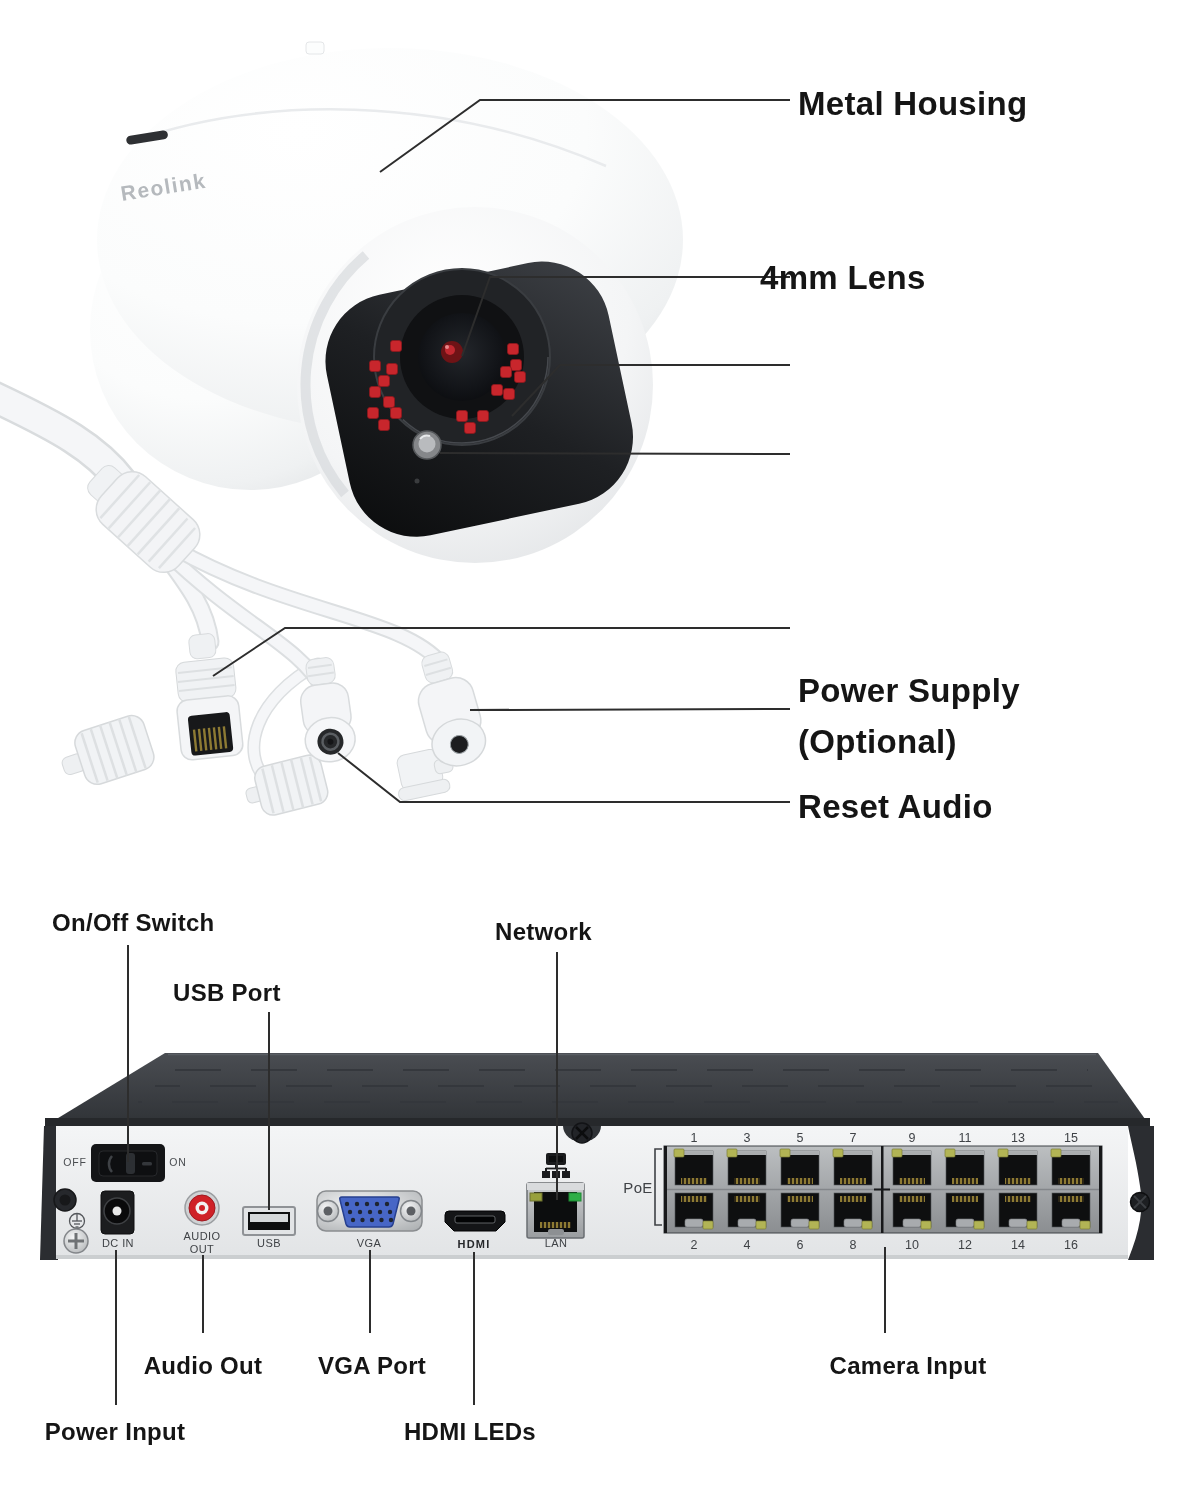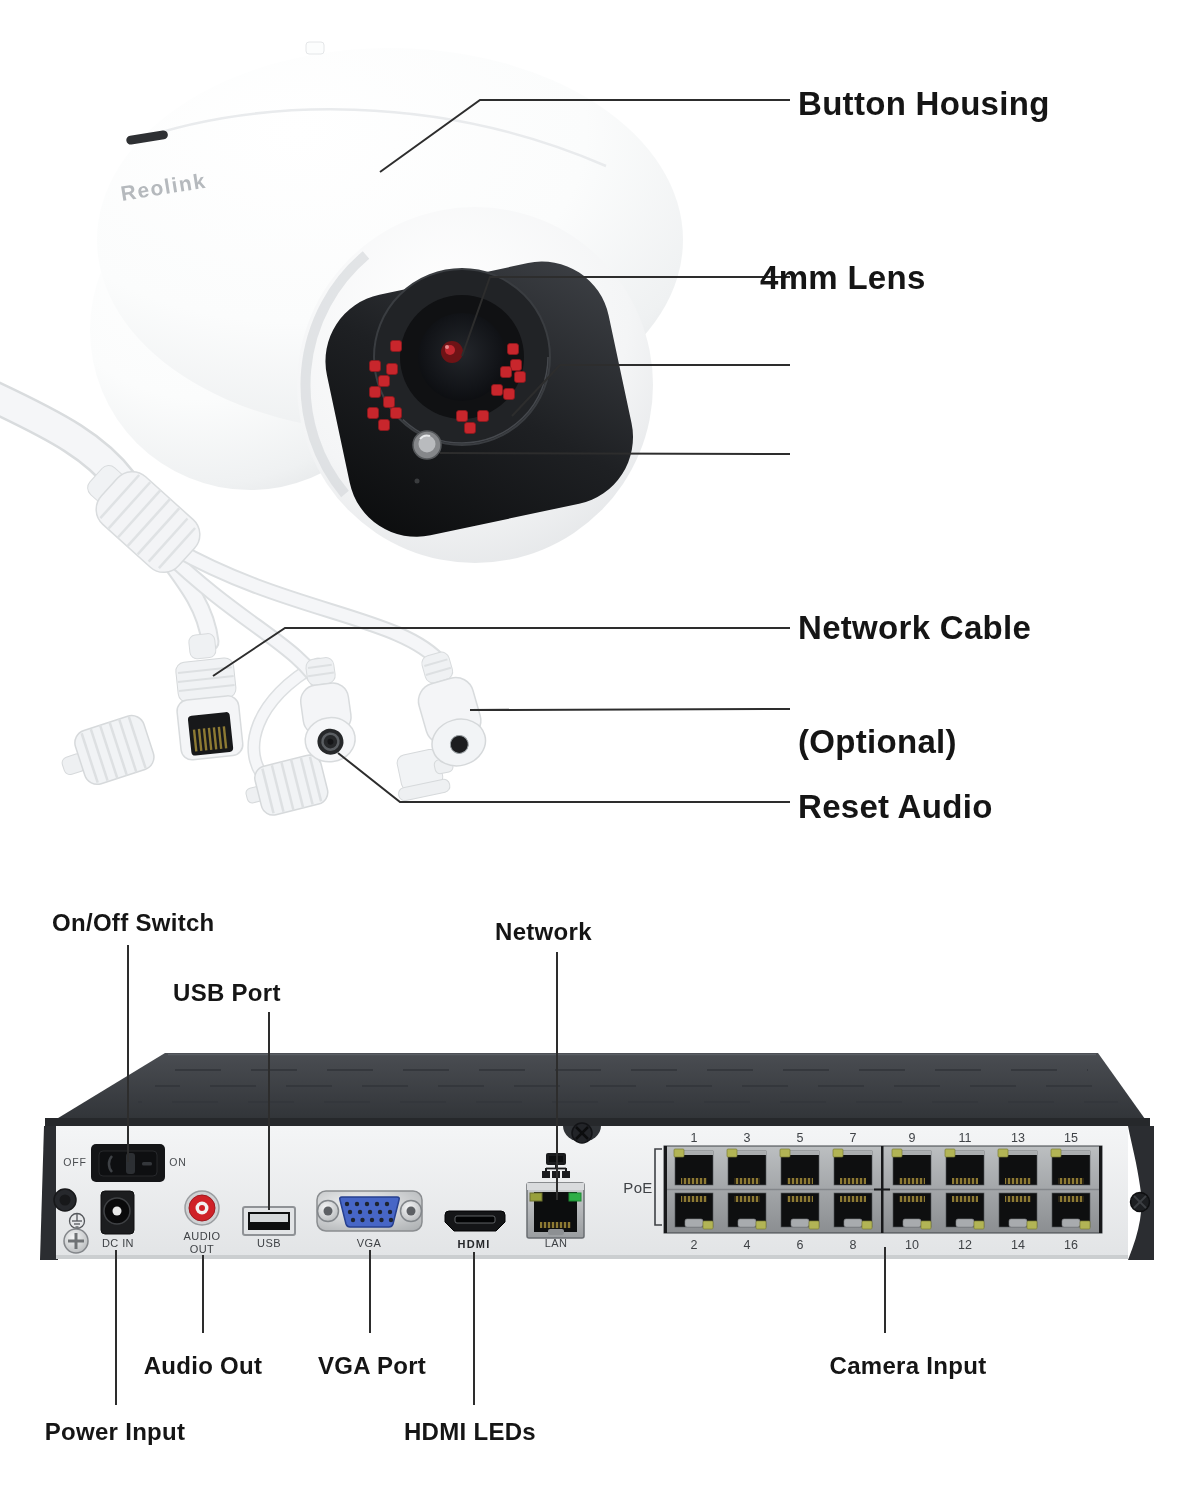--- a/index.html
+++ b/index.html
@@ -476,24 +476,23 @@
     <line x1="269" y1="1012" x2="269" y2="1210"></line>
     <line x1="557" y1="952" x2="557" y2="1200"></line>
     <line x1="116" y1="1250" x2="116" y2="1405"></line>
     <line x1="203" y1="1255" x2="203" y2="1333"></line>
     <line x1="370" y1="1250" x2="370" y2="1333"></line>
     <line x1="474" y1="1252" x2="474" y2="1405"></line>
     <line x1="885" y1="1247" x2="885" y2="1333"></line>
   </g>
 </svg>
 
-<div class="lbl lbl-cam" style="left:798px;top:87px;">Button Housing</div>
+<div class="lbl lbl-cam" style="left:798px;top:87px;">Metal Housing</div>
 <div class="lbl lbl-cam" style="left:760px;top:261px;">4mm Lens</div>
-<div class="lbl lbl-cam" style="left:798px;top:611px;">Network Cable</div>
-<div class="lbl lbl-cam two-line" style="left:798px;top:665px;"><br><span>(Optional)</span></div>
+<div class="lbl lbl-cam two-line" style="left:798px;top:665px;"><span>Power Supply</span><br><span>(Optional)</span></div>
 <div class="lbl lbl-cam" style="left:798px;top:790px;">Reset Audio</div>
 
 <div class="lbl lbl-nvr" style="left:52px;top:907px;">On/Off Switch</div>
 <div class="lbl lbl-nvr" style="left:173px;top:977px;">USB Port</div>
 <div class="lbl lbl-nvr" style="left:495px;top:916px;">Network</div>
 <div class="lbl lbl-nvr lbl-center" style="left:203px;top:1350px;">Audio Out</div>
 <div class="lbl lbl-nvr lbl-center" style="left:372px;top:1350px;">VGA Port</div>
 <div class="lbl lbl-nvr lbl-center" style="left:880px;top:1350px;margin-left:28px;">Camera Input</div>
 <div class="lbl lbl-nvr lbl-center" style="left:115px;top:1416px;">Power Input</div>
 <div class="lbl lbl-nvr lbl-center" style="left:470px;top:1416px;">HDMI LEDs</div>

